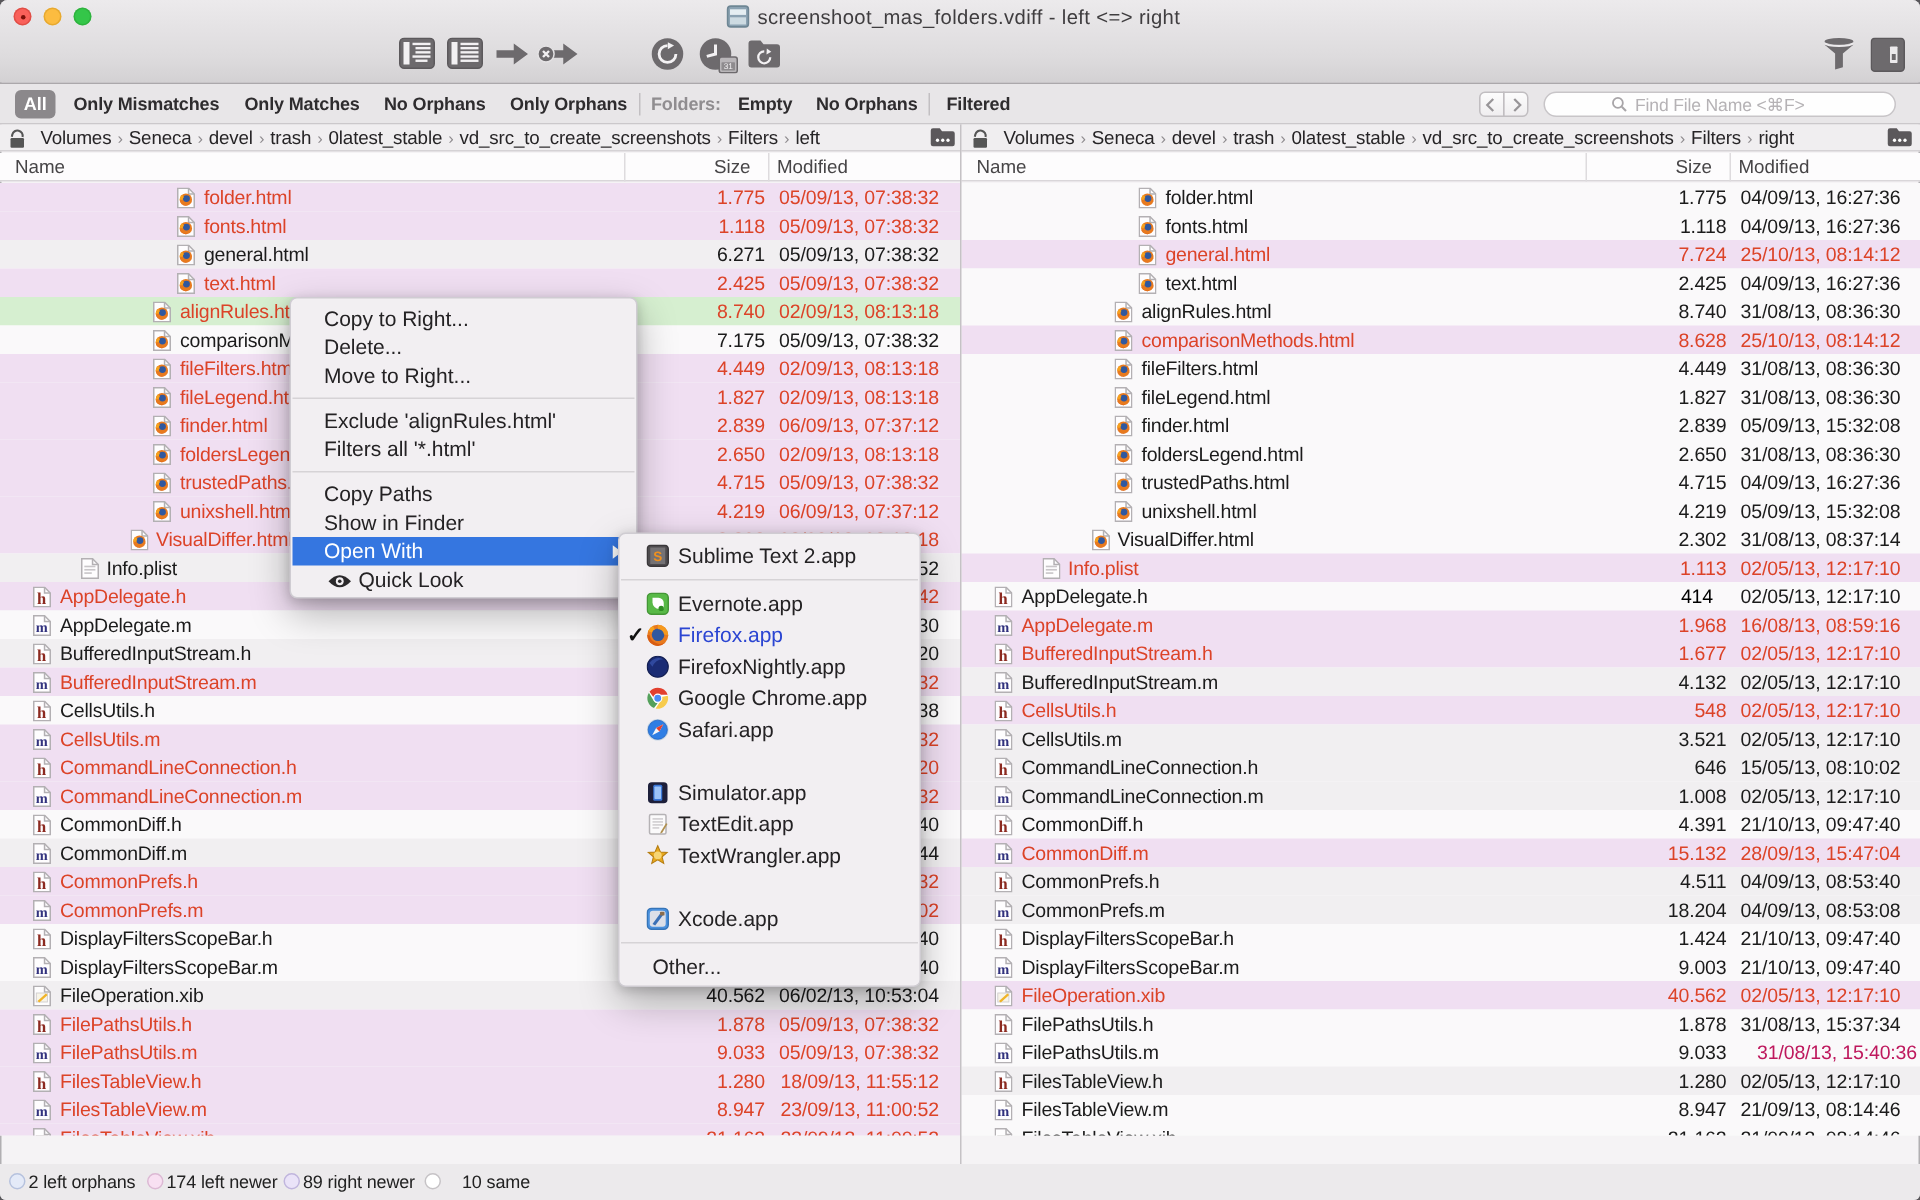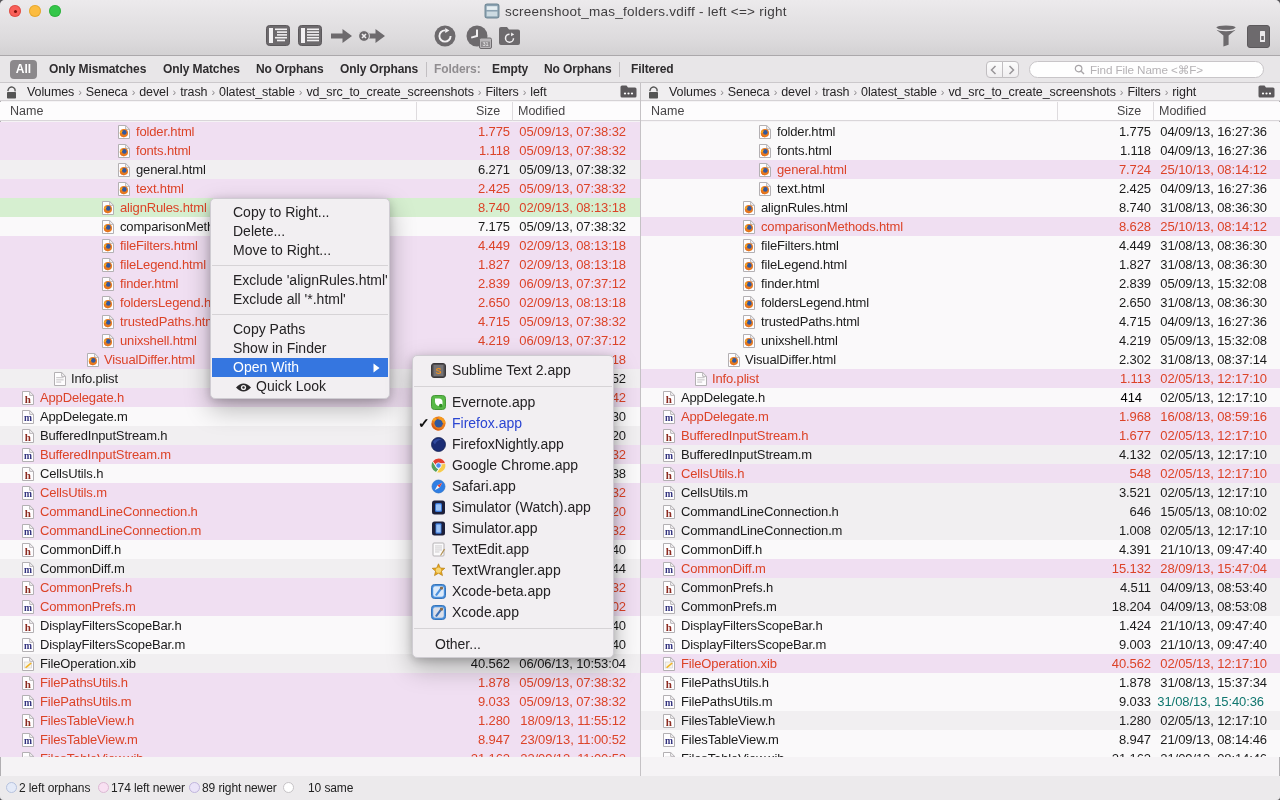--- a/index.html
+++ b/index.html
@@ -441,21 +441,21 @@
         <span class="nm" style="left:40px;color:#1b1b1b">DisplayFiltersScopeBar.m</span>
         <span class="sz" style="right:130px;color:#1b1b1b">9.003</span>
         <span class="dt" style="right:14px;color:#1b1b1b">21/10/13, 09:47:40</span>
       </div>
 <div class="r" style="top:532px;left:0px;width:640px;background:#f1eff1">
         <svg class="ic" style="left:22px">
           <use href="#xb"></use>
         </svg>
         <span class="nm" style="left:40px;color:#1b1b1b">FileOperation.xib</span>
         <span class="sz" style="right:130px;color:#1b1b1b">40.562</span>
-        <span class="dt" style="right:14px;color:#1b1b1b">06/06/13, 10:53:04</span>
+        <span class="dt" style="right:14px;color:#1b1b1b">06/02/13, 10:53:04</span>
       </div>
 <div class="r" style="top:551px;left:0px;width:640px;background:#f0dff2">
         <svg class="ic" style="left:22px">
           <use href="#h"></use>
         </svg>
         <span class="nm" style="left:40px;color:#dc4328">FilePathsUtils.h</span>
         <span class="sz" style="right:130px;color:#dc4328">1.878</span>
         <span class="dt" style="right:14px;color:#dc4328">05/09/13, 07:38:32</span>
       </div>
 <div class="r" style="top:570px;left:0px;width:640px;background:#f0dff2">
@@ -729,21 +729,21 @@
         <span class="nm" style="left:40px;color:#1b1b1b">FilePathsUtils.h</span>
         <span class="sz" style="right:129px;color:#1b1b1b">1.878</span>
         <span class="dt" style="right:13px;color:#1b1b1b">31/08/13, 15:37:34</span>
       </div>
 <div class="r" style="top:570px;left:641px;width:639px;background:#faf9fa">
         <svg class="ic" style="left:22px">
           <use href="#m"></use>
         </svg>
         <span class="nm" style="left:40px;color:#1b1b1b">FilePathsUtils.m</span>
         <span class="sz" style="right:129px;color:#1b1b1b">9.033</span>
-        <span class="dt" style="right:16px;color:#0f766e">31/08/13, 15:40:36</span>
+        <span class="dt" style="right:2px;color:#be185d">31/08/13, 15:40:36</span>
       </div>
 <div class="r" style="top:589px;left:641px;width:639px;background:#f1eff1">
         <svg class="ic" style="left:22px">
           <use href="#h"></use>
         </svg>
         <span class="nm" style="left:40px;color:#1b1b1b">FilesTableView.h</span>
         <span class="sz" style="right:129px;color:#1b1b1b">1.280</span>
         <span class="dt" style="right:13px;color:#1b1b1b">02/05/13, 12:17:10</span>
       </div>
 <div class="r" style="top:608px;left:641px;width:639px;background:#faf9fa">
@@ -767,35 +767,35 @@
 <div id="lg">
       <span class="lgc" style="left:6px;background:#e4eaf8;border:1px solid #b6c2de"></span>
       <span class="lgt" style="left:19px">2 left orphans</span>
       <span class="lgc" style="left:98px;background:#f8e0f2;border:1px solid #dcb9d4"></span>
       <span class="lgt" style="left:111px">174 left newer</span>
       <span class="lgc" style="left:189px;background:#eae3f8;border:1px solid #c0b5dd"></span>
       <span class="lgt" style="left:202px">89 right newer</span>
       <span class="lgc" style="left:283px;background:#ffffff;border:1px solid #c6c3c6"></span>
       <span class="lgt" style="left:308px">10 same</span>
     </div>
-<div class="menu" style="left:210px;top:198px;width:180px;height:201px">
+<div class="menu" style="left:193px;top:198px;width:232px;height:201px">
       <div class="mi" style="top:4px">
         <span>Copy to Right...</span>
       </div>
       <div class="mi" style="top:23px">
         <span>Delete...</span>
       </div>
       <div class="mi" style="top:42px">
         <span>Move to Right...</span>
       </div>
       <div class="mi" style="top:72px">
         <span>Exclude 'alignRules.html'</span>
       </div>
       <div class="mi" style="top:91px">
-        <span>Exclude all '*.html'</span>
+        <span>Filters all '*.html'</span>
       </div>
       <div class="mi" style="top:121px">
         <span>Copy Paths</span>
       </div>
       <div class="mi" style="top:140px">
         <span>Show in Finder</span>
       </div>
       <div class="msep" style="top:66px"></div>
       <div class="msep" style="top:115px"></div>
       <div class="mi mhl" style="top:159px">
@@ -862,28 +862,20 @@
       <div class="mi" style="top:120px;color:#242224">
         <svg class="aic" viewBox="0 0 15 15">
           <circle cx="7.5" cy="7.5" r="7.2" fill="#c7d6e4"></circle>
           <circle cx="7.5" cy="7.5" r="6.4" fill="#2f7ee4"></circle>
           <circle cx="7.5" cy="7.5" r="6.4" fill="none" stroke="#1d62c2" stroke-width="0.5"></circle>
           <path d="M11.2 3.8 L8.6 8.6 L3.8 11.2 L6.4 6.4 z" fill="#f4f6f8"></path>
           <path d="M11.2 3.8 L8.6 8.6 L6.4 6.4 z" fill="#e8402f"></path>
         </svg>
         <span>Safari.app</span>
       </div>
-      <div class="mi" style="top:141px;color:#242224">
-        <svg class="aic" viewBox="0 0 15 15">
-          <rect x="1" y="0.5" width="13" height="14" rx="2.5" fill="#1d1f3a"></rect>
-          <rect x="4" y="3" width="7" height="9" rx="1.5" fill="#3a77d8"></rect>
-          <rect x="5" y="4.2" width="5" height="6.6" rx="0.8" fill="#9cc3f7"></rect>
-        </svg>
-        <span>Simulator (Watch).app</span>
-      </div>
       <div class="mi" style="top:162px;color:#242224">
         <svg class="aic" viewBox="0 0 15 15">
           <rect x="1" y="0.5" width="13" height="14" rx="2.5" fill="#1d1f3a"></rect>
           <rect x="4.5" y="2.2" width="6" height="10.6" rx="1" fill="#3a77d8"></rect>
           <rect x="5.3" y="3.4" width="4.4" height="8.2" rx="0.5" fill="#9cc3f7"></rect>
         </svg>
         <span>Simulator.app</span>
       </div>
       <div class="mi" style="top:183px;color:#242224">
         <svg class="aic" viewBox="0 0 15 15">
@@ -896,29 +888,20 @@
         </svg>
         <span>TextEdit.app</span>
       </div>
       <div class="mi" style="top:204px;color:#242224">
         <svg class="aic" viewBox="0 0 15 15">
           <path d="M7.5 0.8 L9.3 5 L13.8 5.3 L10.4 8.2 L11.5 12.6 L7.5 10.2 L3.5 12.6 L4.6 8.2 L1.2 5.3 L5.7 5 z" fill="#e8a81c" stroke="#b57d12" stroke-width="0.7"></path>
           <circle cx="7.5" cy="7.2" r="2.6" fill="#f6d575"></circle>
         </svg>
         <span>TextWrangler.app</span>
       </div>
-      <div class="mi" style="top:225px;color:#242224">
-        <svg class="aic" viewBox="0 0 15 15">
-          <rect x="0.5" y="0.5" width="14" height="14" rx="3" fill="#4a90dd" stroke="#3674b8"></rect>
-          <rect x="2.2" y="2.2" width="10.6" height="10.6" rx="2" fill="#dceafa"></rect>
-          <path d="M4 11 L9.5 3.5 l1.8 1.2 L5.8 12 z" fill="#4a90dd"></path>
-          <rect x="9" y="2.8" width="3" height="2.6" rx="0.6" fill="#8a6d4e"></rect>
-        </svg>
-        <span>Xcode-beta.app</span>
-      </div>
       <div class="mi" style="top:246px;color:#242224">
         <svg class="aic" viewBox="0 0 15 15">
           <rect x="0.5" y="0.5" width="14" height="14" rx="3" fill="#4a90dd" stroke="#3674b8"></rect>
           <rect x="2.2" y="2.2" width="10.6" height="10.6" rx="2" fill="#dcdfe8"></rect>
           <path d="M4 11 L9.5 3.5 l1.8 1.2 L5.8 12 z" fill="#3b70b6"></path>
           <rect x="9" y="2.8" width="3" height="2.6" rx="0.6" fill="#8a6d4e"></rect>
         </svg>
         <span>Xcode.app</span>
       </div>
       <div class="msep" style="top:30px"></div>

